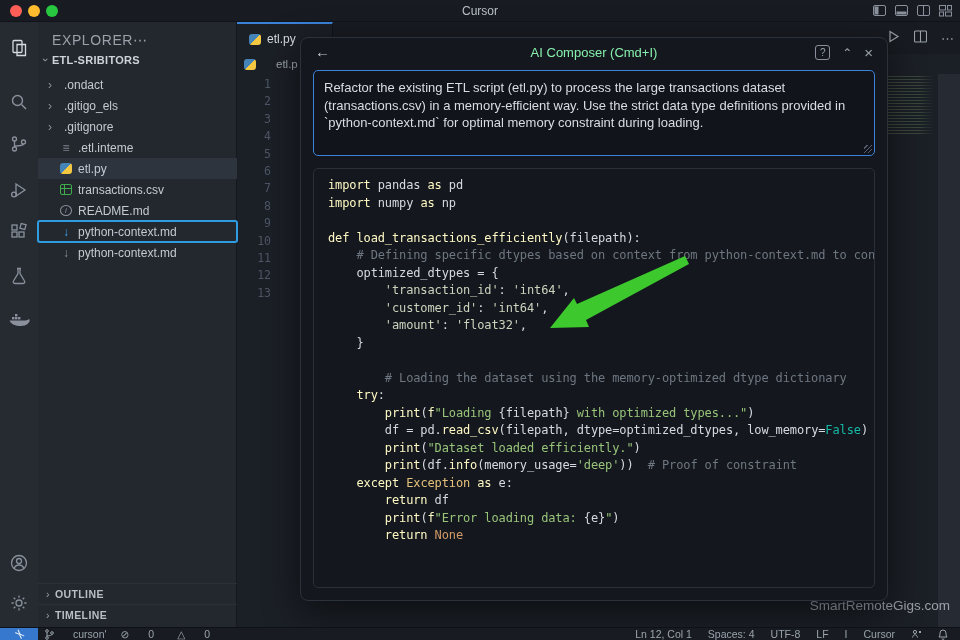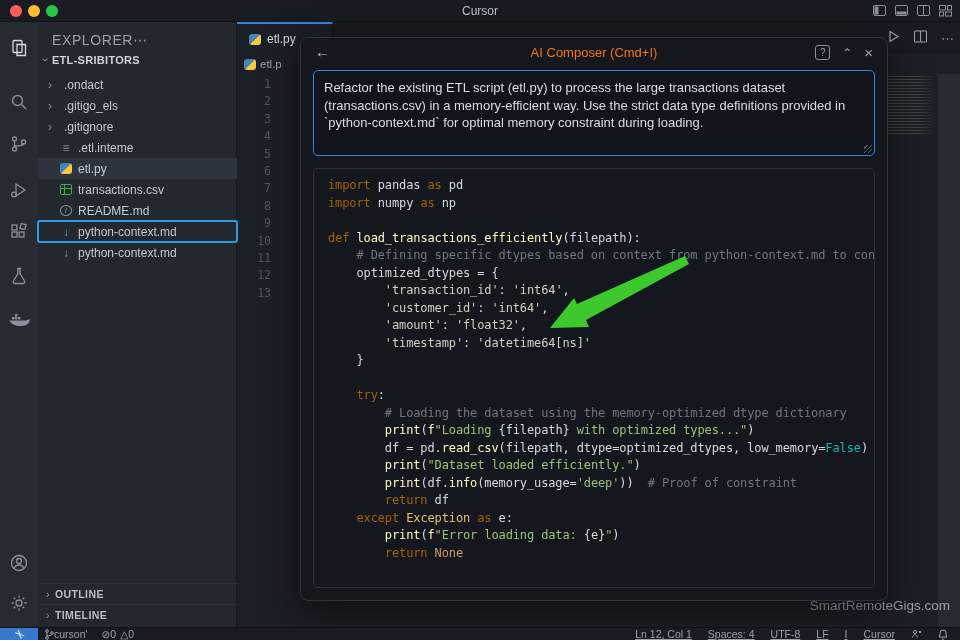--- a/index.html
+++ b/index.html
@@ -54,71 +54,71 @@
     font-size:10.5px; font-weight:bold; letter-spacing:.4px; }
   .side-section .chev { color:#9aa1ab; font-weight:normal; }
 
   
   #tabbar { position:absolute; left:237px; top:22px; width:723px; height:32px; background:#181b21; z-index:3; }
   #tab-active { position:absolute; left:0; top:0; width:96px; height:32px; background:#1b1f26;
     border-top:2px solid #3b82d9; border-right:1px solid #10131a; display:flex; align-items:center;
     gap:6px; padding-left:12px; color:#d5dae2; font-size:12px; }
   #editor-actions { position:absolute; right:6px; top:7px; display:flex; gap:14px; align-items:center;
     color:#9aa1ab; }
-  #breadcrumb { position:absolute; left:244px; top:58px; display:flex; align-items:center; gap:4px;
+  #breadcrumb { position:absolute; left:244px; top:58px; display:flex; align-items:center; gap:20px;
     color:#9aa2ac; font-size:11.5px; z-index:3;justify-content:space-between; }
   #gutter { position:absolute; left:237px; top:76px; width:34px; z-index:3; text-align:right;
     font-family:"DejaVu Sans Mono", monospace; font-size:11.5px; color:#4e5665; line-height:17.4px; }
   #minimap { position:absolute; left:884px; top:76px; width:50px; height:60px; z-index:3; opacity:.8;
     background:
       repeating-linear-gradient(to bottom, rgba(152,195,121,.30) 0 1px, transparent 1px 3px);
     -webkit-mask-image:linear-gradient(to right,#000 70%, transparent); }
   #minimap-col { position:absolute; left:938px; top:74px; width:22px; height:553px; background:#262b33; z-index:2; }
   #watermark { position:absolute; right:10px; top:598px; color:#9aa0aa; font-size:13.5px; z-index:6; }
 
   
   #dialog { position:absolute; left:300px; top:37px; width:588px; height:564px; background:#14181e;
     border:1px solid #2c323b; border-radius:8px; box-shadow:0 10px 34px rgba(0,0,0,.55); z-index:10; }
   #dlg-header { position:absolute; left:0; top:0; width:100%; height:30px; }
   #dlg-back { position:absolute; left:14px; top:5px; color:#c6ccd4; font-size:15px; }
-  #dlg-title { position:absolute; left:0; right:0; top:7px; text-align:center; color:#f97316; font-size:13px; }
+  #dlg-title { position:absolute; left:0; right:0; top:7px; text-align:center; color:#86efac; font-size:13px; }
   #dlg-icons { position:absolute; right:14px; top:6px; display:flex; gap:12px; align-items:center;
     color:#9aa1ab; }
   #dlg-help { width:15px; height:15px; border:1px solid #8a919c; border-radius:3px; font-size:10px;
     display:flex; align-items:center; justify-content:center; }
   #dlg-collapse { font-size:12px; }
   #dlg-close { font-size:15px; }
   #prompt-box { position:absolute; left:12px; right:12px; top:32px; height:86px;
     border:1px solid #3b82d9; border-radius:5px; background:#11151b; color:#d8dde3;
     font-size:13px; line-height:17.5px; padding:8px 10px; }
   #resize-handle { position:absolute; right:2px; bottom:2px; width:8px; height:8px;
     background:
       linear-gradient(135deg, transparent 45%, #56617000 0),
       repeating-linear-gradient(135deg, transparent 0 2px, #566170 2px 3px); }
   #code-panel { position:absolute; left:12px; right:12px; top:130px; bottom:12px;
     border:1px solid #2a303a; border-radius:5px; background:#14181e; overflow:hidden;
     padding:8px 4px 8px 14px; }
   .code-line { white-space:pre; font-family:"DejaVu Sans Mono", monospace; font-size:12px;
     letter-spacing:-0.12px; line-height:17.5px; height:17.5px; color:#d6dae0; }
-  .tok-k{color:#a16207}.tok-f{color:#fef9c3}.tok-s{color:#98c379}.tok-w{color:#ccd3bd}
+  .tok-k{color:#fef9c3}.tok-f{color:#fef9c3}.tok-s{color:#98c379}.tok-w{color:#ccd3bd}
   .tok-c{color:#6e7681}.tok-o{color:#d19a66}.tok-r{color:#14b8a6}.tok-y{color:#e5c07b}.tok-d{color:#d6dae0}
 
   
   #arrow { position:absolute; left:546px; top:250px; z-index:20; }
 
   
   #statusbar { position:absolute; left:0; top:627px; width:960px; height:13px; background:#181c22;
     border-top:1px solid #0e1116; z-index:30; display:flex; align-items:center;
     color:#9aa3ad; font-size:10.5px; }
   #remote-box { width:38px; height:13px; background:#3778cf; color:#eaf1f9; display:flex;
     align-items:center; justify-content:center; font-size:9px; font-weight:bold; }
   #remote-box span { display:inline-block; transform:rotate(45deg); letter-spacing:-1px; }
-  .sb-item { display:flex; align-items:center; gap:0; padding:0 7px; height:13px; }
+  .sb-item { display:flex; align-items:center; gap:19px; padding:0 7px; height:13px; }
   #sb-right { margin-left:auto; display:flex; align-items:center; gap:4px; padding-right:6px; }
-  #sb-right .sb-item { padding:0 6px;text-decoration:underline; }
+  #sb-right .sb-item { padding:0 6px; }
 </style>
 </head>
 <body>
 
 <div id="titlebar">
   <div class="tl" style="left:10px;background:#ff5f57"></div>
   <div class="tl" style="left:28px;background:#febc2e"></div>
   <div class="tl" style="left:46px;background:#28c840"></div>
   <div id="win-title">Cursor</div>
   <div class="lay-icons">
@@ -329,31 +329,30 @@
   <div id="code-panel">
       <div class="code-line"><span class="tok-k">import</span><span class="tok-d"> pandas </span><span class="tok-k">as</span><span class="tok-d"> pd</span></div>
       <div class="code-line"><span class="tok-k">import</span><span class="tok-d"> numpy </span><span class="tok-k">as</span><span class="tok-d"> np</span></div>
       <div class="code-line">&nbsp;</div>
       <div class="code-line"><span class="tok-k">def</span><span class="tok-d"> </span><span class="tok-f">load_transactions_efficiently</span><span class="tok-d">(filepath):</span></div>
       <div class="code-line"><span class="tok-d">    </span><span class="tok-c"># Defining specific dtypes based on context from python-context.md to constr</span></div>
       <div class="code-line"><span class="tok-d">    optimized_dtypes = {</span></div>
       <div class="code-line"><span class="tok-d">        </span><span class="tok-w">'transaction_id'</span><span class="tok-d">: </span><span class="tok-w">'int64'</span><span class="tok-d">,</span></div>
       <div class="code-line"><span class="tok-d">        </span><span class="tok-w">'customer_id'</span><span class="tok-d">: </span><span class="tok-w">'int64'</span><span class="tok-d">,</span></div>
       <div class="code-line"><span class="tok-d">        </span><span class="tok-w">'amount'</span><span class="tok-d">: </span><span class="tok-w">'float32'</span><span class="tok-d">,</span></div>
-      <div class="code-line"><span class="tok-d">        </span><span class="tok-w">'timestamp'</span><span class="tok-d">: </span><span class="tok-w">'datetime64[ns]'</span></div>
       <div class="code-line"><span class="tok-d">    }</span></div>
       <div class="code-line">&nbsp;</div>
+      <div class="code-line"><span class="tok-d">        </span><span class="tok-c"># Loading the dataset using the memory-optimized dtype dictionary</span></div>
       <div class="code-line"><span class="tok-d">    </span><span class="tok-k">try</span><span class="tok-d">:</span></div>
-      <div class="code-line"><span class="tok-d">        </span><span class="tok-c"># Loading the dataset using the memory-optimized dtype dictionary</span></div>
       <div class="code-line"><span class="tok-d">        </span><span class="tok-f">print</span><span class="tok-d">(</span><span class="tok-f">f</span><span class="tok-s">"Loading </span><span class="tok-d">{filepath}</span><span class="tok-s"> with optimized types..."</span><span class="tok-d">)</span></div>
       <div class="code-line"><span class="tok-d">        df = pd.</span><span class="tok-f">read_csv</span><span class="tok-d">(filepath, dtype=optimized_dtypes, low_memory=</span><span class="tok-r">False</span><span class="tok-d">)</span></div>
       <div class="code-line"><span class="tok-d">        </span><span class="tok-f">print</span><span class="tok-d">(</span><span class="tok-s">"Dataset loaded efficiently."</span><span class="tok-d">)</span></div>
       <div class="code-line"><span class="tok-d">        </span><span class="tok-f">print</span><span class="tok-d">(df.</span><span class="tok-f">info</span><span class="tok-d">(memory_usage=</span><span class="tok-s">'deep'</span><span class="tok-d">))  </span><span class="tok-c"># Proof of constraint</span></div>
+      <div class="code-line"><span class="tok-d">    </span><span class="tok-k">except</span><span class="tok-d"> </span><span class="tok-y">Exception</span><span class="tok-d"> </span><span class="tok-k">as</span><span class="tok-d"> e:</span></div>
       <div class="code-line"><span class="tok-d">        </span><span class="tok-k">return</span><span class="tok-d"> df</span></div>
-      <div class="code-line"><span class="tok-d">    </span><span class="tok-k">except</span><span class="tok-d"> </span><span class="tok-y">Exception</span><span class="tok-d"> </span><span class="tok-k">as</span><span class="tok-d"> e:</span></div>
       <div class="code-line"><span class="tok-d">        </span><span class="tok-f">print</span><span class="tok-d">(</span><span class="tok-f">f</span><span class="tok-s">"Error loading data: </span><span class="tok-d">{e}</span><span class="tok-s">"</span><span class="tok-d">)</span></div>
       <div class="code-line"><span class="tok-d">        </span><span class="tok-k">return</span><span class="tok-d"> </span><span class="tok-o">None</span></div>
     </div>
 </div>
 
 <svg id="arrow" width="150" height="90" viewBox="0 0 150 90">
   <polygon points="4,78 28,48 31,54 139,6 143,14 40,70 43,77" fill="#3dc82e"></polygon>
 </svg>
 
 <div id="statusbar">

